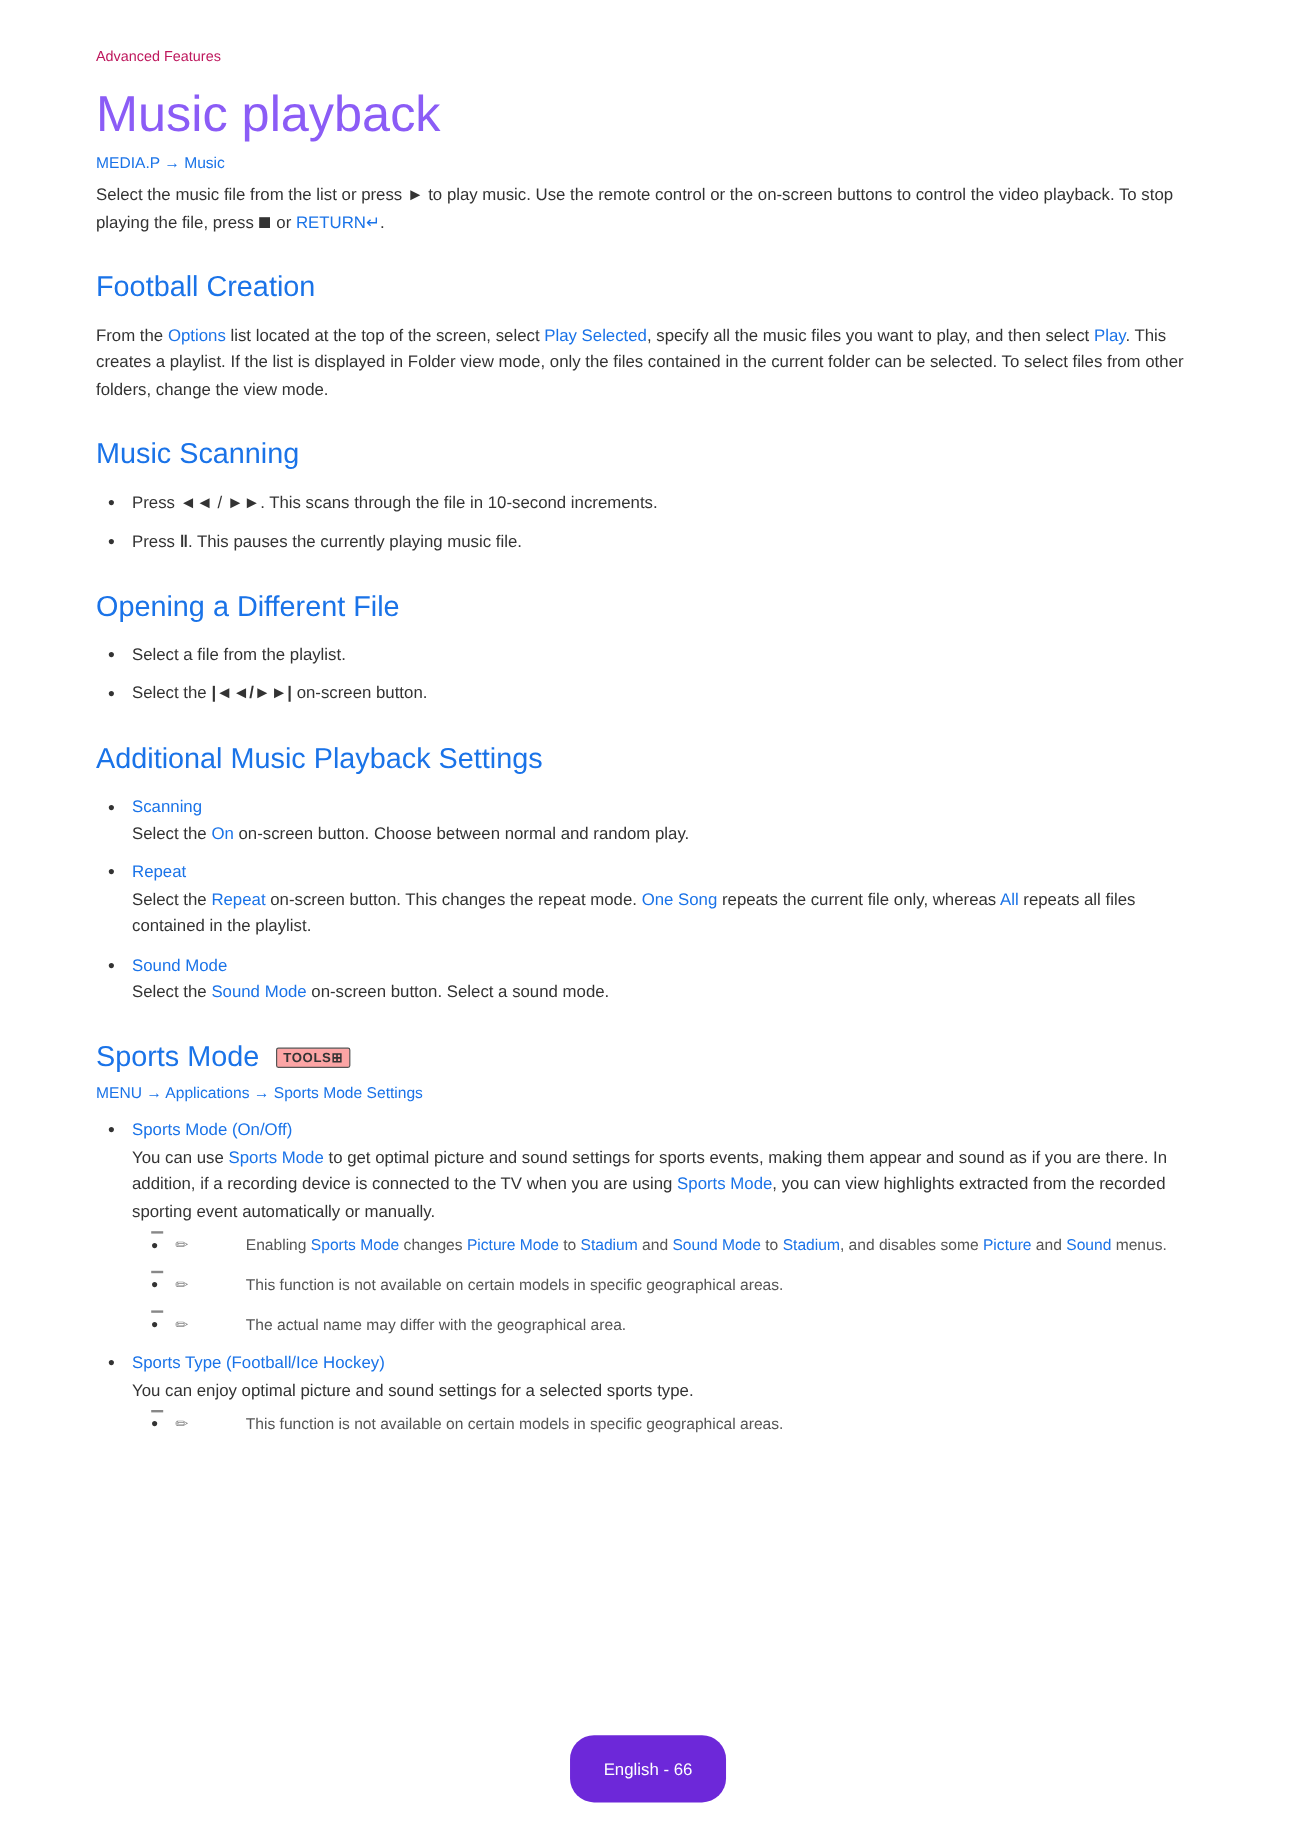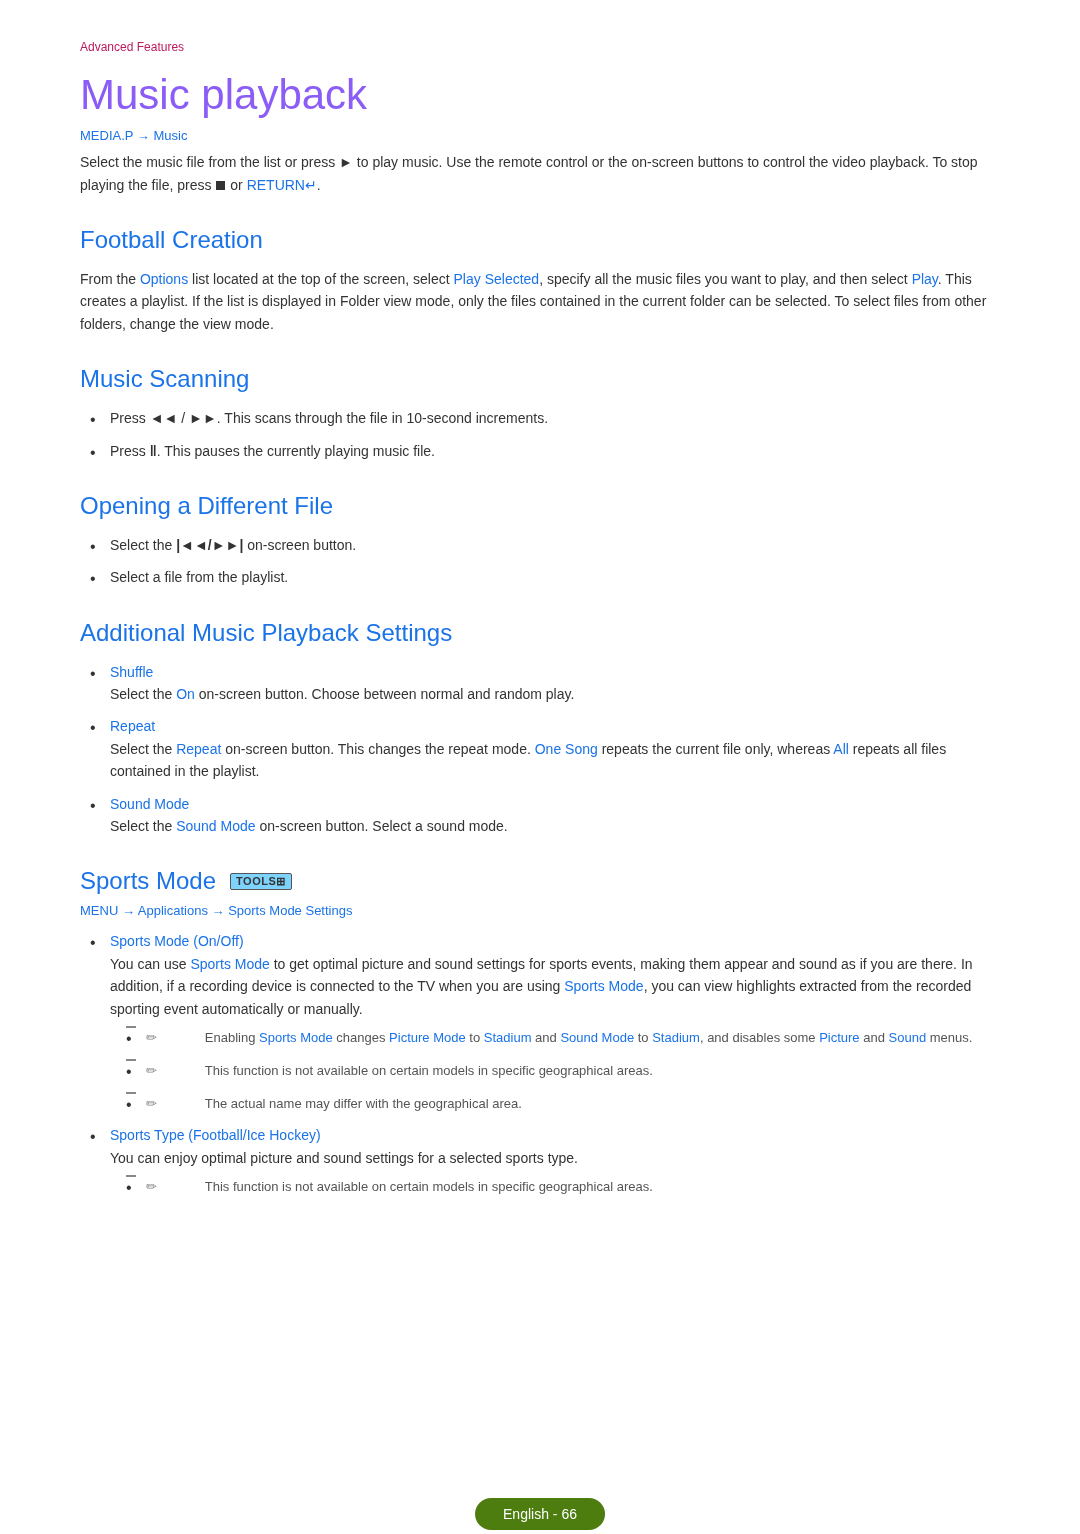--- a/index.html
+++ b/index.html
@@ -104,21 +104,21 @@
       background: #888;
       font-size: 12px;
     }
     .item-label {
       color: #1a73e8;
       font-weight: 400;
     }
     .tools-badge {
       display: inline-block;
       border: 1px solid #555;
-      background: #7dd3fc;
+      background: #fca5a5;
       color: #333;
       font-size: 11px;
       padding: 1px 5px;
       border-radius: 2px;
       margin-left: 6px;
       vertical-align: middle;
       font-weight: 600;
       letter-spacing: 0.5px;
     }
     .section-title-tools {
@@ -143,27 +143,27 @@
       margin-top: 2px;
     }
     .note-text {
       font-size: 13px;
       color: #555;
       line-height: 1.5;
       padding-left: 44px;
     }
     .footer-bar {
       position: absolute;
-      bottom: 4px;
+      bottom: 32px;
       left: 50%;
       transform: translateX(-50%);
-      background: #4d7c0f;
+      background: #6d28d9;
       color: #fff;
       font-size: 14px;
-      padding: 8px 28px;
+      padding: 20px 28px;
       border-radius: 20px;
     }
     .stop-icon {
       display: inline-block;
       width: 9px;
       height: 9px;
       background: #333;
       vertical-align: middle;
       margin: 0 1px;
     }
@@ -207,30 +207,30 @@
     <h2 class="section-title">Music Scanning</h2>
     <ul class="bullet-list">
       <li>Press <span class="bold-text">◄◄</span> / <span class="bold-text">►►</span>. This scans through the file in 10-second increments.</li>
       <li>Press <span class="bold-text">‖</span>. This pauses the currently playing music file.</li>
     </ul>
   </div>
 
   <div class="section-block">
     <h2 class="section-title">Opening a Different File</h2>
     <ul class="bullet-list">
+      <li>Select a file from the playlist.</li>
       <li>Select the <span class="bold-text">|◄◄/►►|</span> on-screen button.</li>
-      <li>Select a file from the playlist.</li>
     </ul>
   </div>
 
   <div class="section-block">
     <h2 class="section-title">Additional Music Playback Settings</h2>
     <ul class="bullet-list">
       <li>
-        <span class="link-blue item-label">Shuffle</span><br>
+        <span class="link-blue item-label">Scanning</span><br>
         Select the <span class="link-blue">On</span> on-screen button. Choose between normal and random play.
       </li>
       <li>
         <span class="link-blue item-label">Repeat</span><br>
         Select the <span class="link-blue">Repeat</span> on-screen button. This changes the repeat mode. <span class="link-blue">One Song</span> repeats the current file only, whereas <span class="link-blue">All</span> repeats all files contained in the playlist.
       </li>
       <li>
         <span class="link-blue item-label">Sound Mode</span><br>
         Select the <span class="link-blue">Sound Mode</span> on-screen button. Select a sound mode.
       </li>

